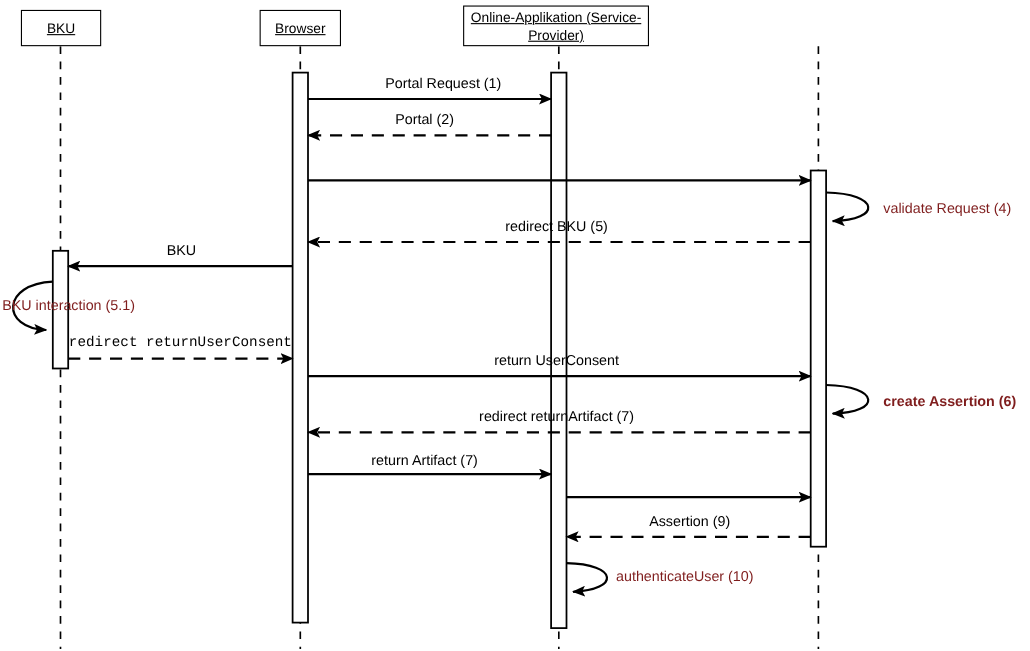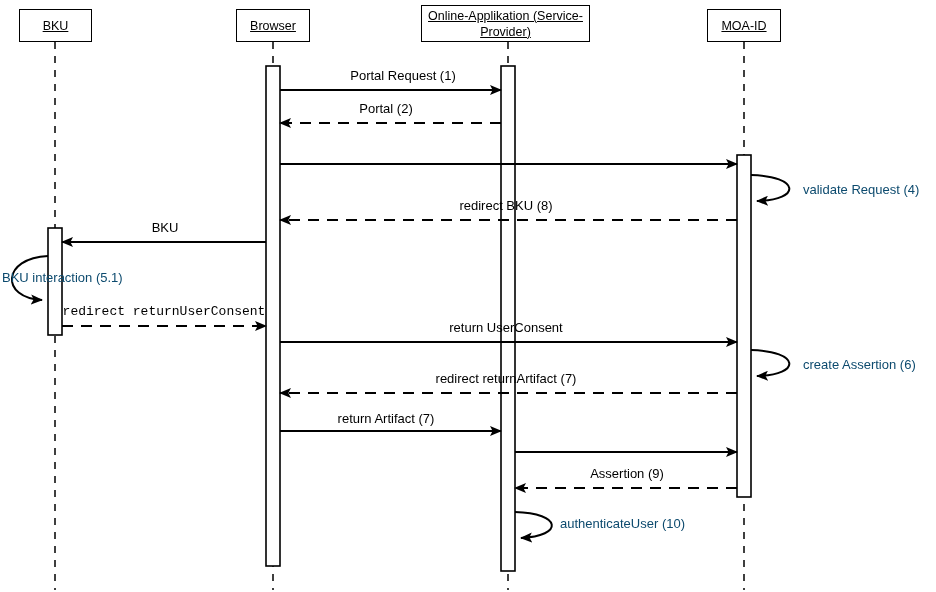--- a/index.html
+++ b/index.html
@@ -50,21 +50,21 @@
     white-space: nowrap;
     background: transparent;
   }
   .msg-label.center {
     transform: translateX(-50%);
   }
   .self-label {
     position: absolute;
     font-size: 13px;
     line-height: 15px;
-    color: #0c4a6e;
+    color: #7f1d1d;
     white-space: nowrap;
   }
 </style>
 </head>
 <body>
 
 <div id="diagram-root">
 
   <svg class="layer" viewBox="0 0 936 592">
     <defs>
@@ -129,42 +129,39 @@
   </div>
 
   <div class="lifeline-head" style="left:421px; top:5px; width:169px; height:37px;">
     <span class="lifeline-head-label">Online-Applikation (Service-Provider)</span>
   </div>
 
   <div class="lifeline-head" style="left:236px; top:9px; width:74px; height:33px;">
     <span class="lifeline-head-label">Browser</span>
   </div>
 
-  <div class="lifeline-head" style="left:707px; top:9px; width:74px; height:33px;">
-    <span class="lifeline-head-label">MOA-ID</span>
-  </div>
 
   <div class="msg-label center" style="left:403px; top:68px;">Portal Request (1)</div>
 
   <div class="msg-label center" style="left:386px; top:101px;">Portal (2)</div>
 
 
   <div class="self-label" style="left:803px; top:182px;">validate Request (4)</div>
 
-  <div class="msg-label center" style="left:506px; top:198px;">redirect BKU (8)</div>
+  <div class="msg-label center" style="left:506px; top:198px;">redirect BKU (5)</div>
 
   <div class="msg-label center" style="left:165px; top:220px;">BKU</div>
 
   <div class="self-label" style="left:2px; top:270px;">BKU interaction (5.1)</div>
 
   <div class="msg-label center" style="left:164px; top:304px;font-family:Liberation Mono, monospace;">redirect returnUserConsent</div>
 
   <div class="msg-label center" style="left:506px; top:320px;">return UserConsent</div>
 
-  <div class="self-label" style="left:803px; top:357px;">create Assertion (6)</div>
+  <div class="self-label" style="left:803px; top:357px;font-weight:bold;">create Assertion (6)</div>
 
   <div class="msg-label center" style="left:506px; top:371px;">redirect returnArtifact (7)</div>
 
   <div class="msg-label center" style="left:386px; top:411px;">return Artifact (7)</div>
 
 
   <div class="msg-label center" style="left:627px; top:466px;">Assertion (9)</div>
 
   <div class="self-label" style="left:560px; top:516px;">authenticateUser (10)</div>
 

